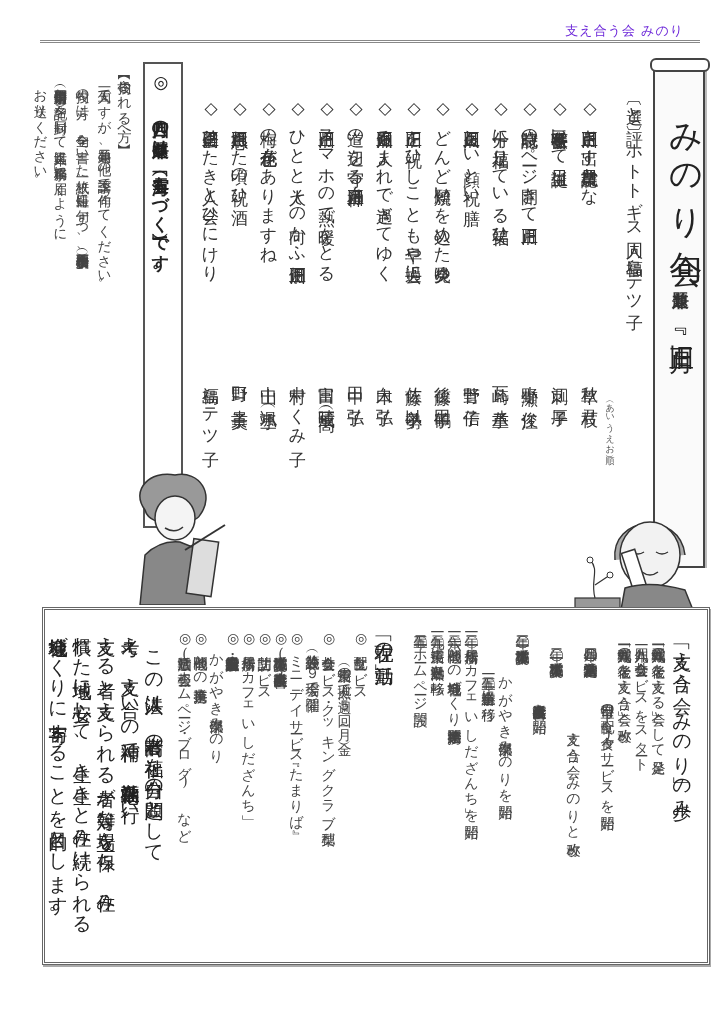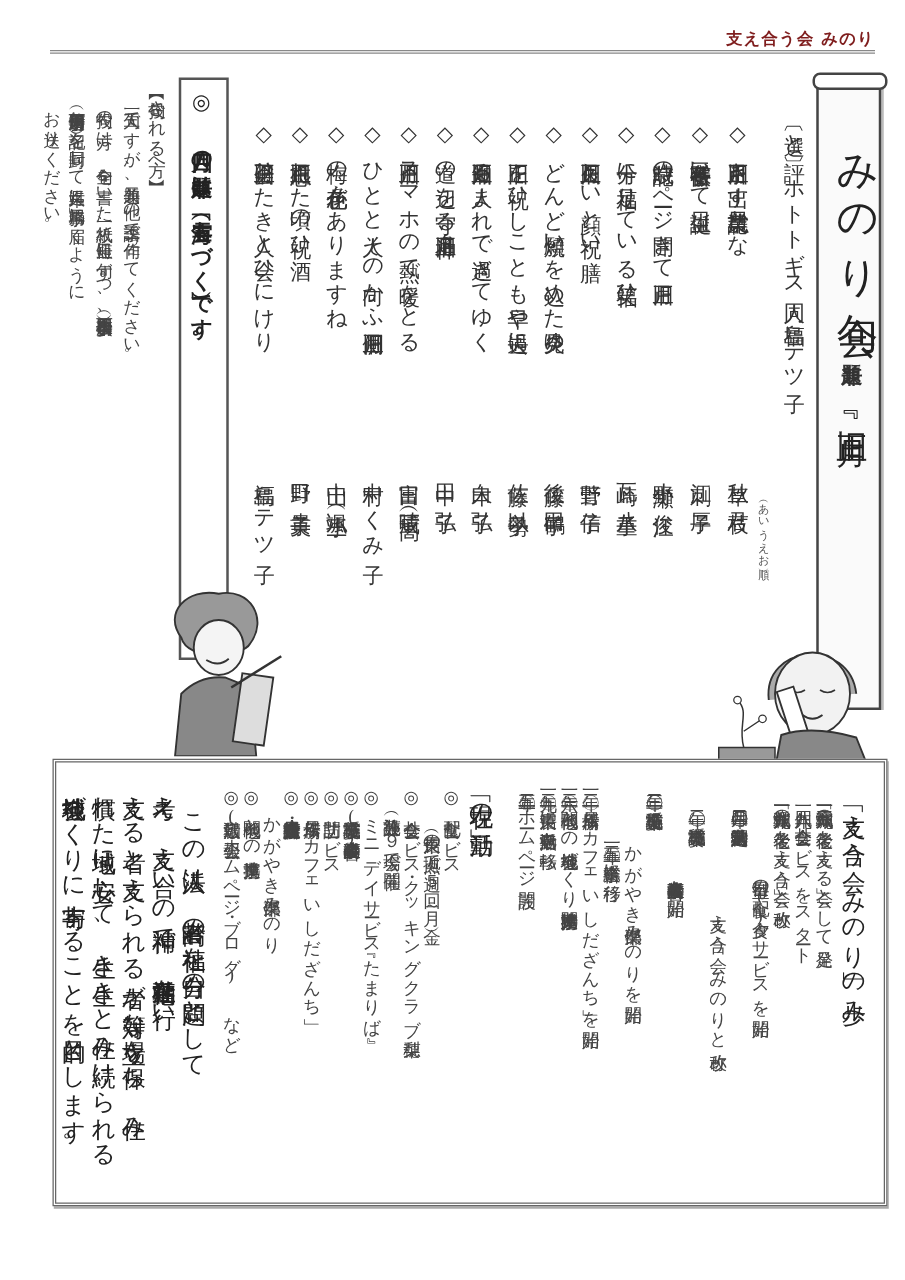--- a/index.html
+++ b/index.html
@@ -3,21 +3,21 @@
 <meta charset="utf-8">
 <style>
   html, body { margin:0; padding:0; }
   body {
     width:724px; height:1024px; background:#fff; position:relative; overflow:hidden;
     font-family:"DejaVu Serif","Liberation Serif",serif; color:#333;
   }
   .vt { writing-mode:vertical-rl; text-orientation:upright; white-space:nowrap; }
   .abs { position:absolute; }
 
-  #header-label { top:22px; right:24px; font-size:13px; color:#7f1d1d; letter-spacing:1px; writing-mode:horizontal-tb;font-weight:bold; }
+  #header-label { top:22px; right:40px; font-size:13px; color:#6d28d9; letter-spacing:1px; writing-mode:horizontal-tb; }
   #top-rule { top:40px; left:40px; width:660px; height:0; border-top:3px double #888; }
 
   
   #scroll-banner { top:64px; left:653px; width:48px; height:500px; border:2px solid #444; background:#fafafa; box-shadow:2px 0 0 #bbb; }
   #scroll-roll { top:58px; left:650px; width:56px; height:10px; border:2px solid #444; border-radius:6px; background:#fff; }
   #banner-title { top:100px; left:663px; font-size:33px; color:#222; letter-spacing:4px; }
   #banner-theme-label { top:278px; left:670px; font-size:17px; color:#333; font-weight:bold; }
   #banner-theme { top:320px; left:665px; font-size:25px; color:#222; letter-spacing:4px; }
 
   .col { font-size:17px; line-height:29px; color:#333; }

